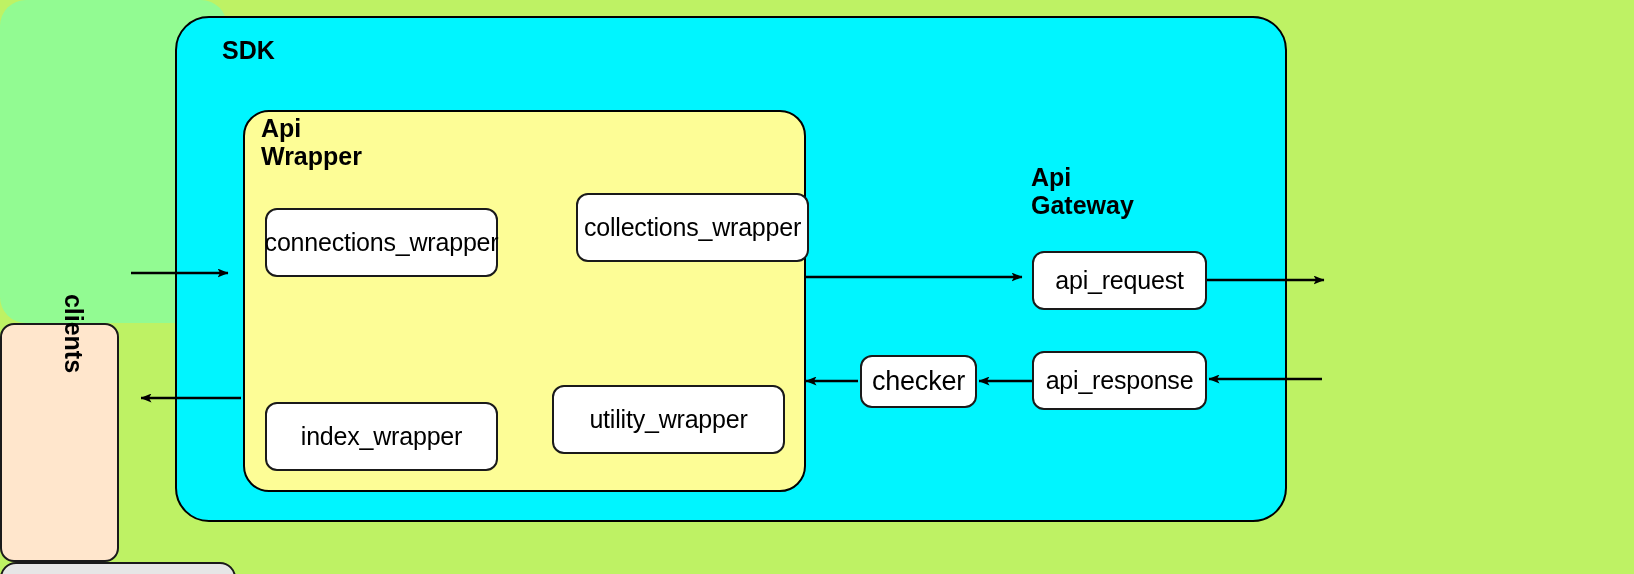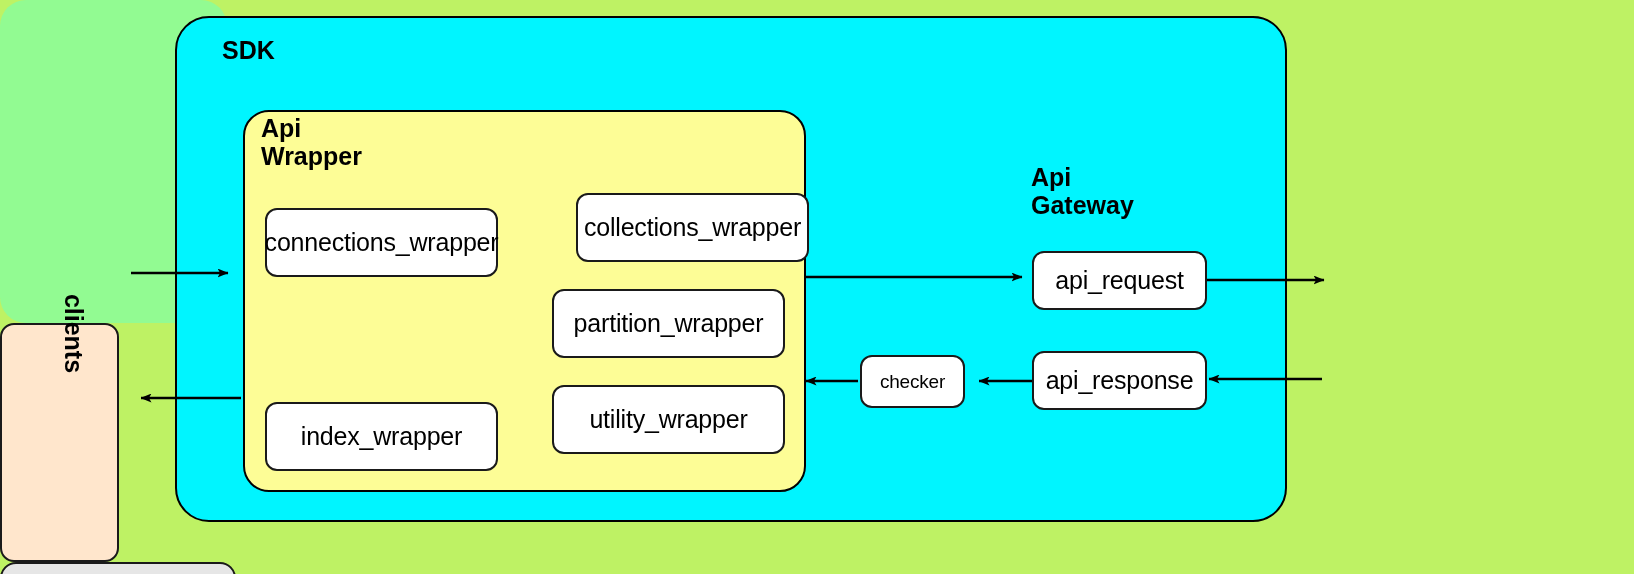--- a/index.html
+++ b/index.html
@@ -155,23 +155,23 @@
     align-items: center;
     justify-content: center;
     font-size: 25px;
     font-weight: bold;
     color: #000000;
   }
 
   #box-checker {
     left: 860px;
     top: 355px;
-    width: 105px;
+    width: 117px;
     height: 53px;
-    font-size: 19px;
+    font-size: 27px;
   }
 
   
   .arrow-svg {
     position: absolute;
     left: 0;
     top: 0;
     width: 1634px;
     height: 574px;
     pointer-events: none;
@@ -189,21 +189,20 @@
   <div class="box" id="apiwrapper-container"></div>
   <div id="apiwrapper-label">Api
 Wrapper</div>
 
   <div id="apigateway-container"></div>
   <div id="apigateway-label">Api
 Gateway</div>
 
   <div class="leafbox wrapper-leaf" id="box-connections_wrapper">connections_wrapper</div>
   <div class="leafbox wrapper-leaf" id="box-collections_wrapper">collections_wrapper</div>
-  <div class="leafbox wrapper-leaf" id="box-partition_wrapper">partition_wrapper</div>
   <div class="leafbox wrapper-leaf" id="box-index_wrapper">index_wrapper</div>
   <div class="leafbox wrapper-leaf" id="box-utility_wrapper">utility_wrapper</div>
 
   <div class="leafbox gateway-leaf" id="box-api_request">api_request</div>
   <div class="leafbox gateway-leaf" id="box-api_response">api_response</div>
 
   <div class="leafbox" id="box-checker">checker</div>
 
   <div id="box-clients"></div>
   <div id="clients-label">

